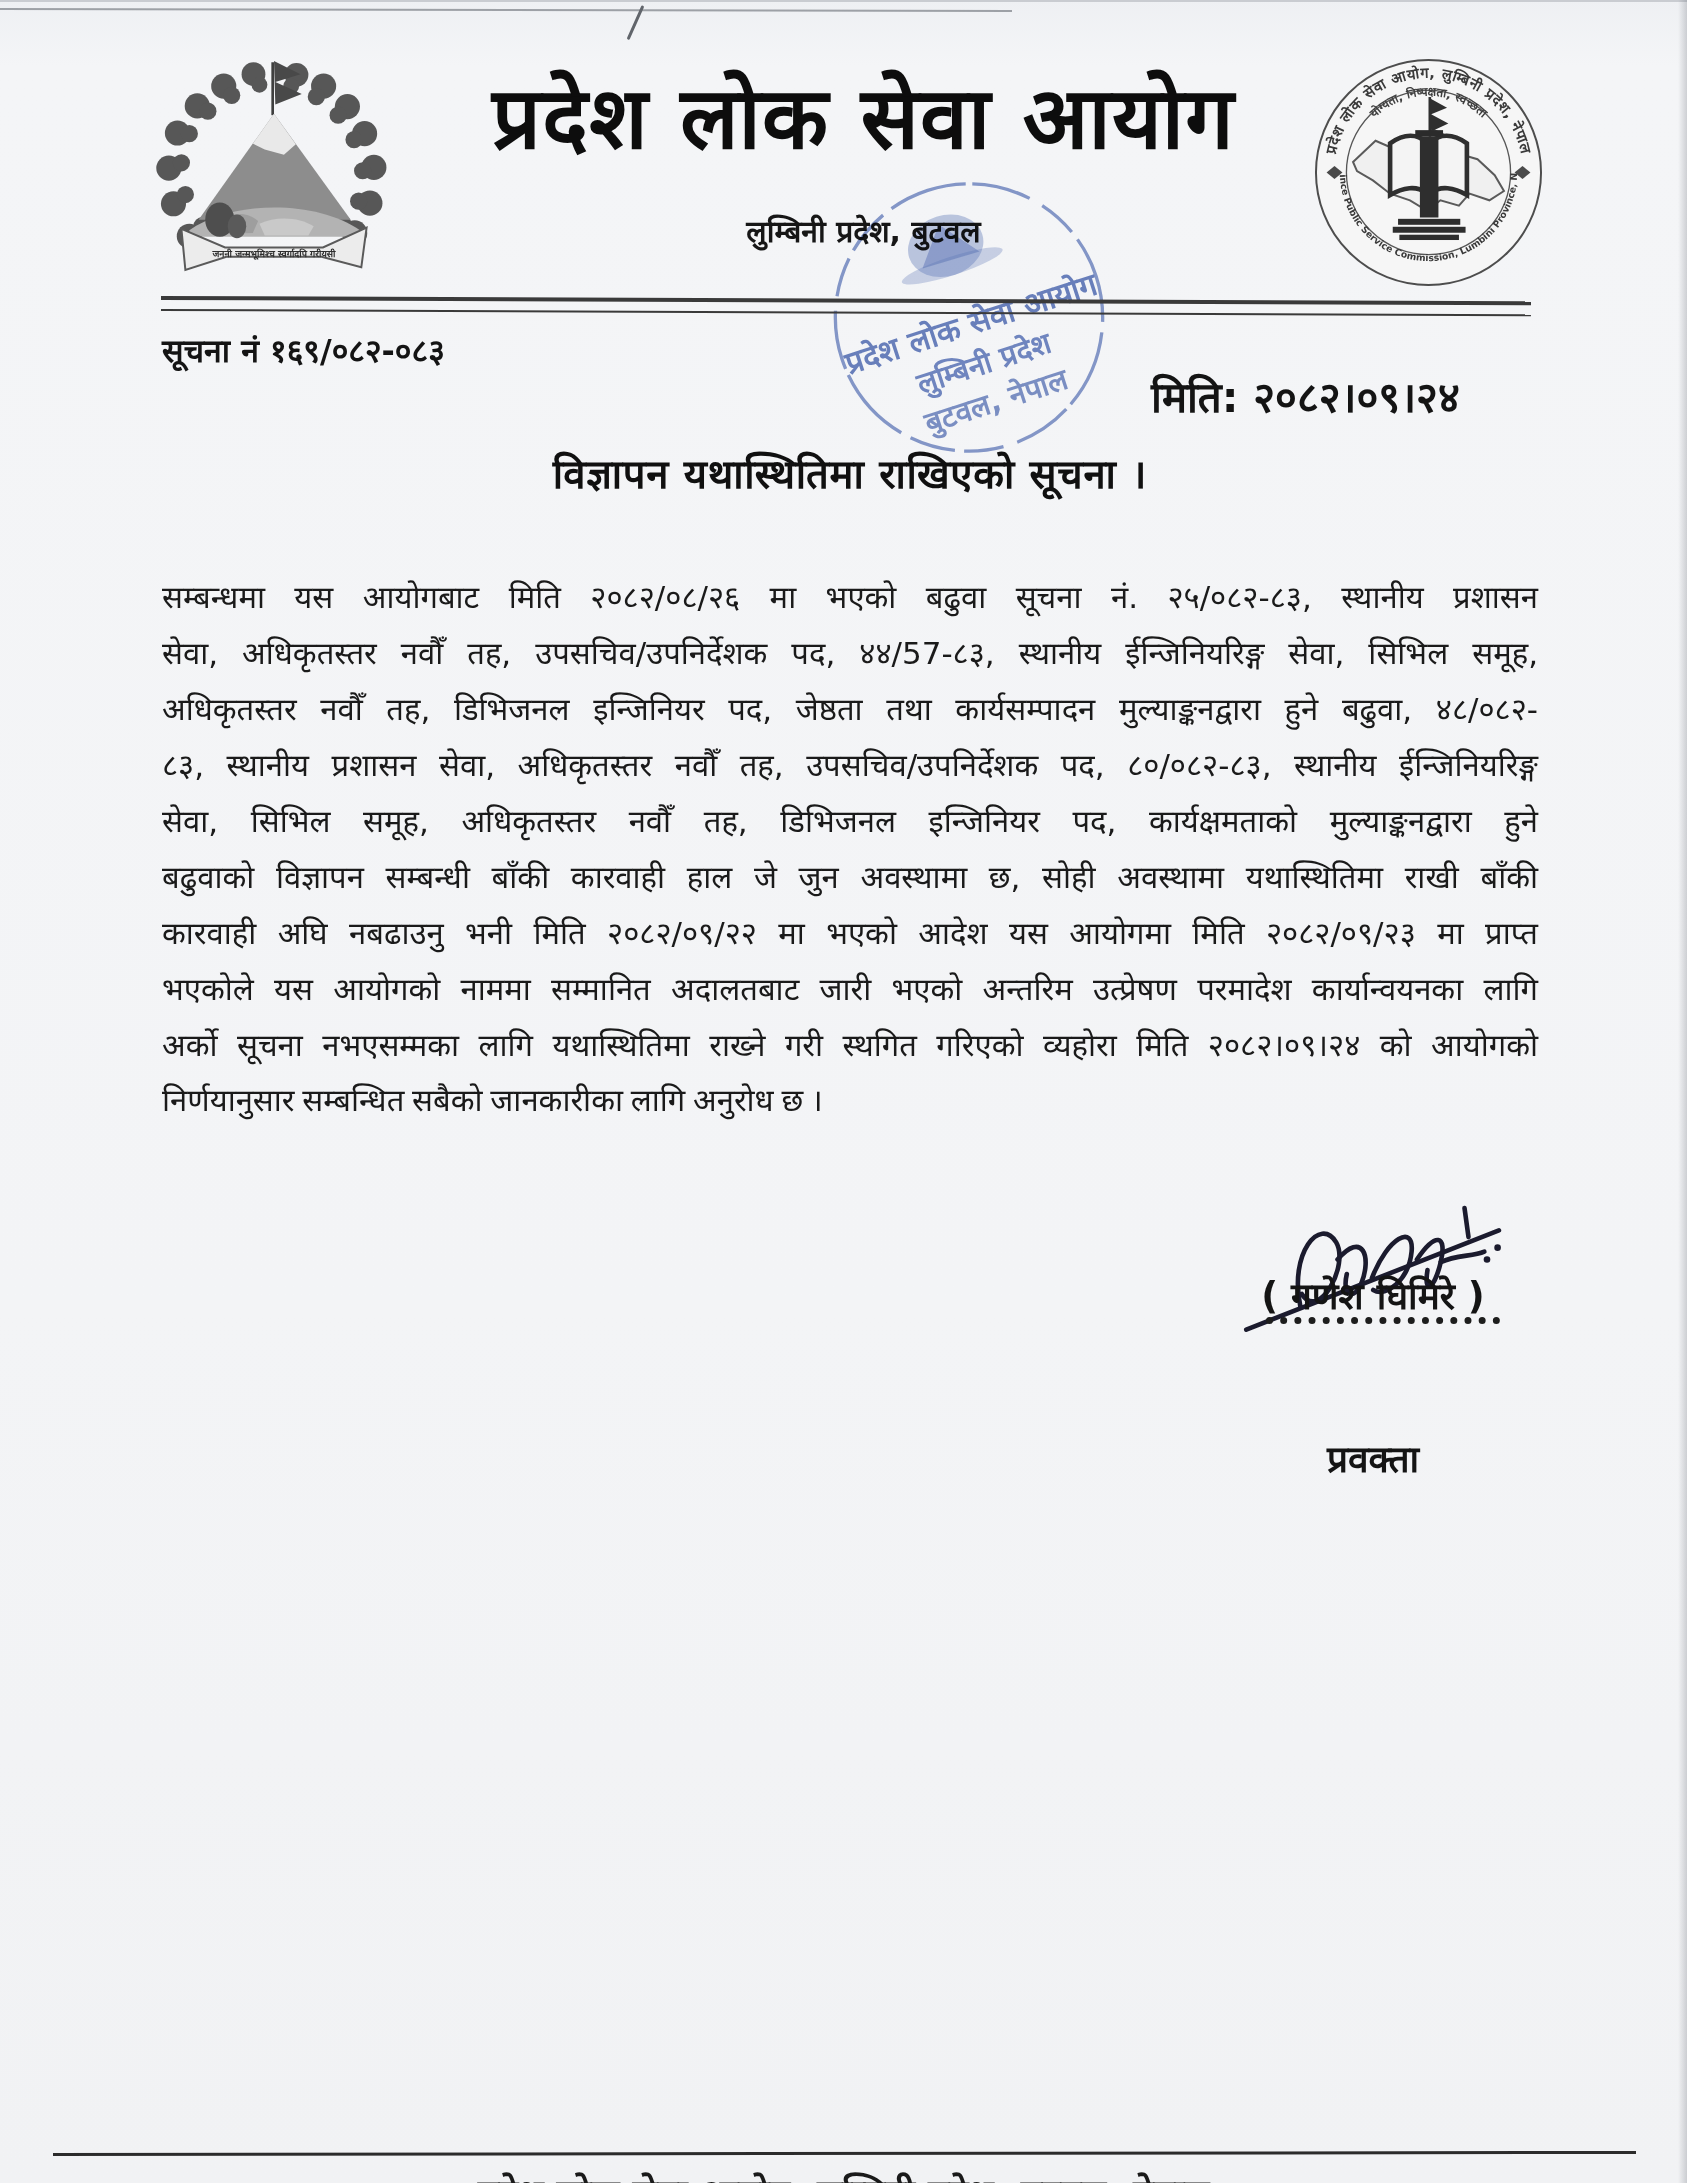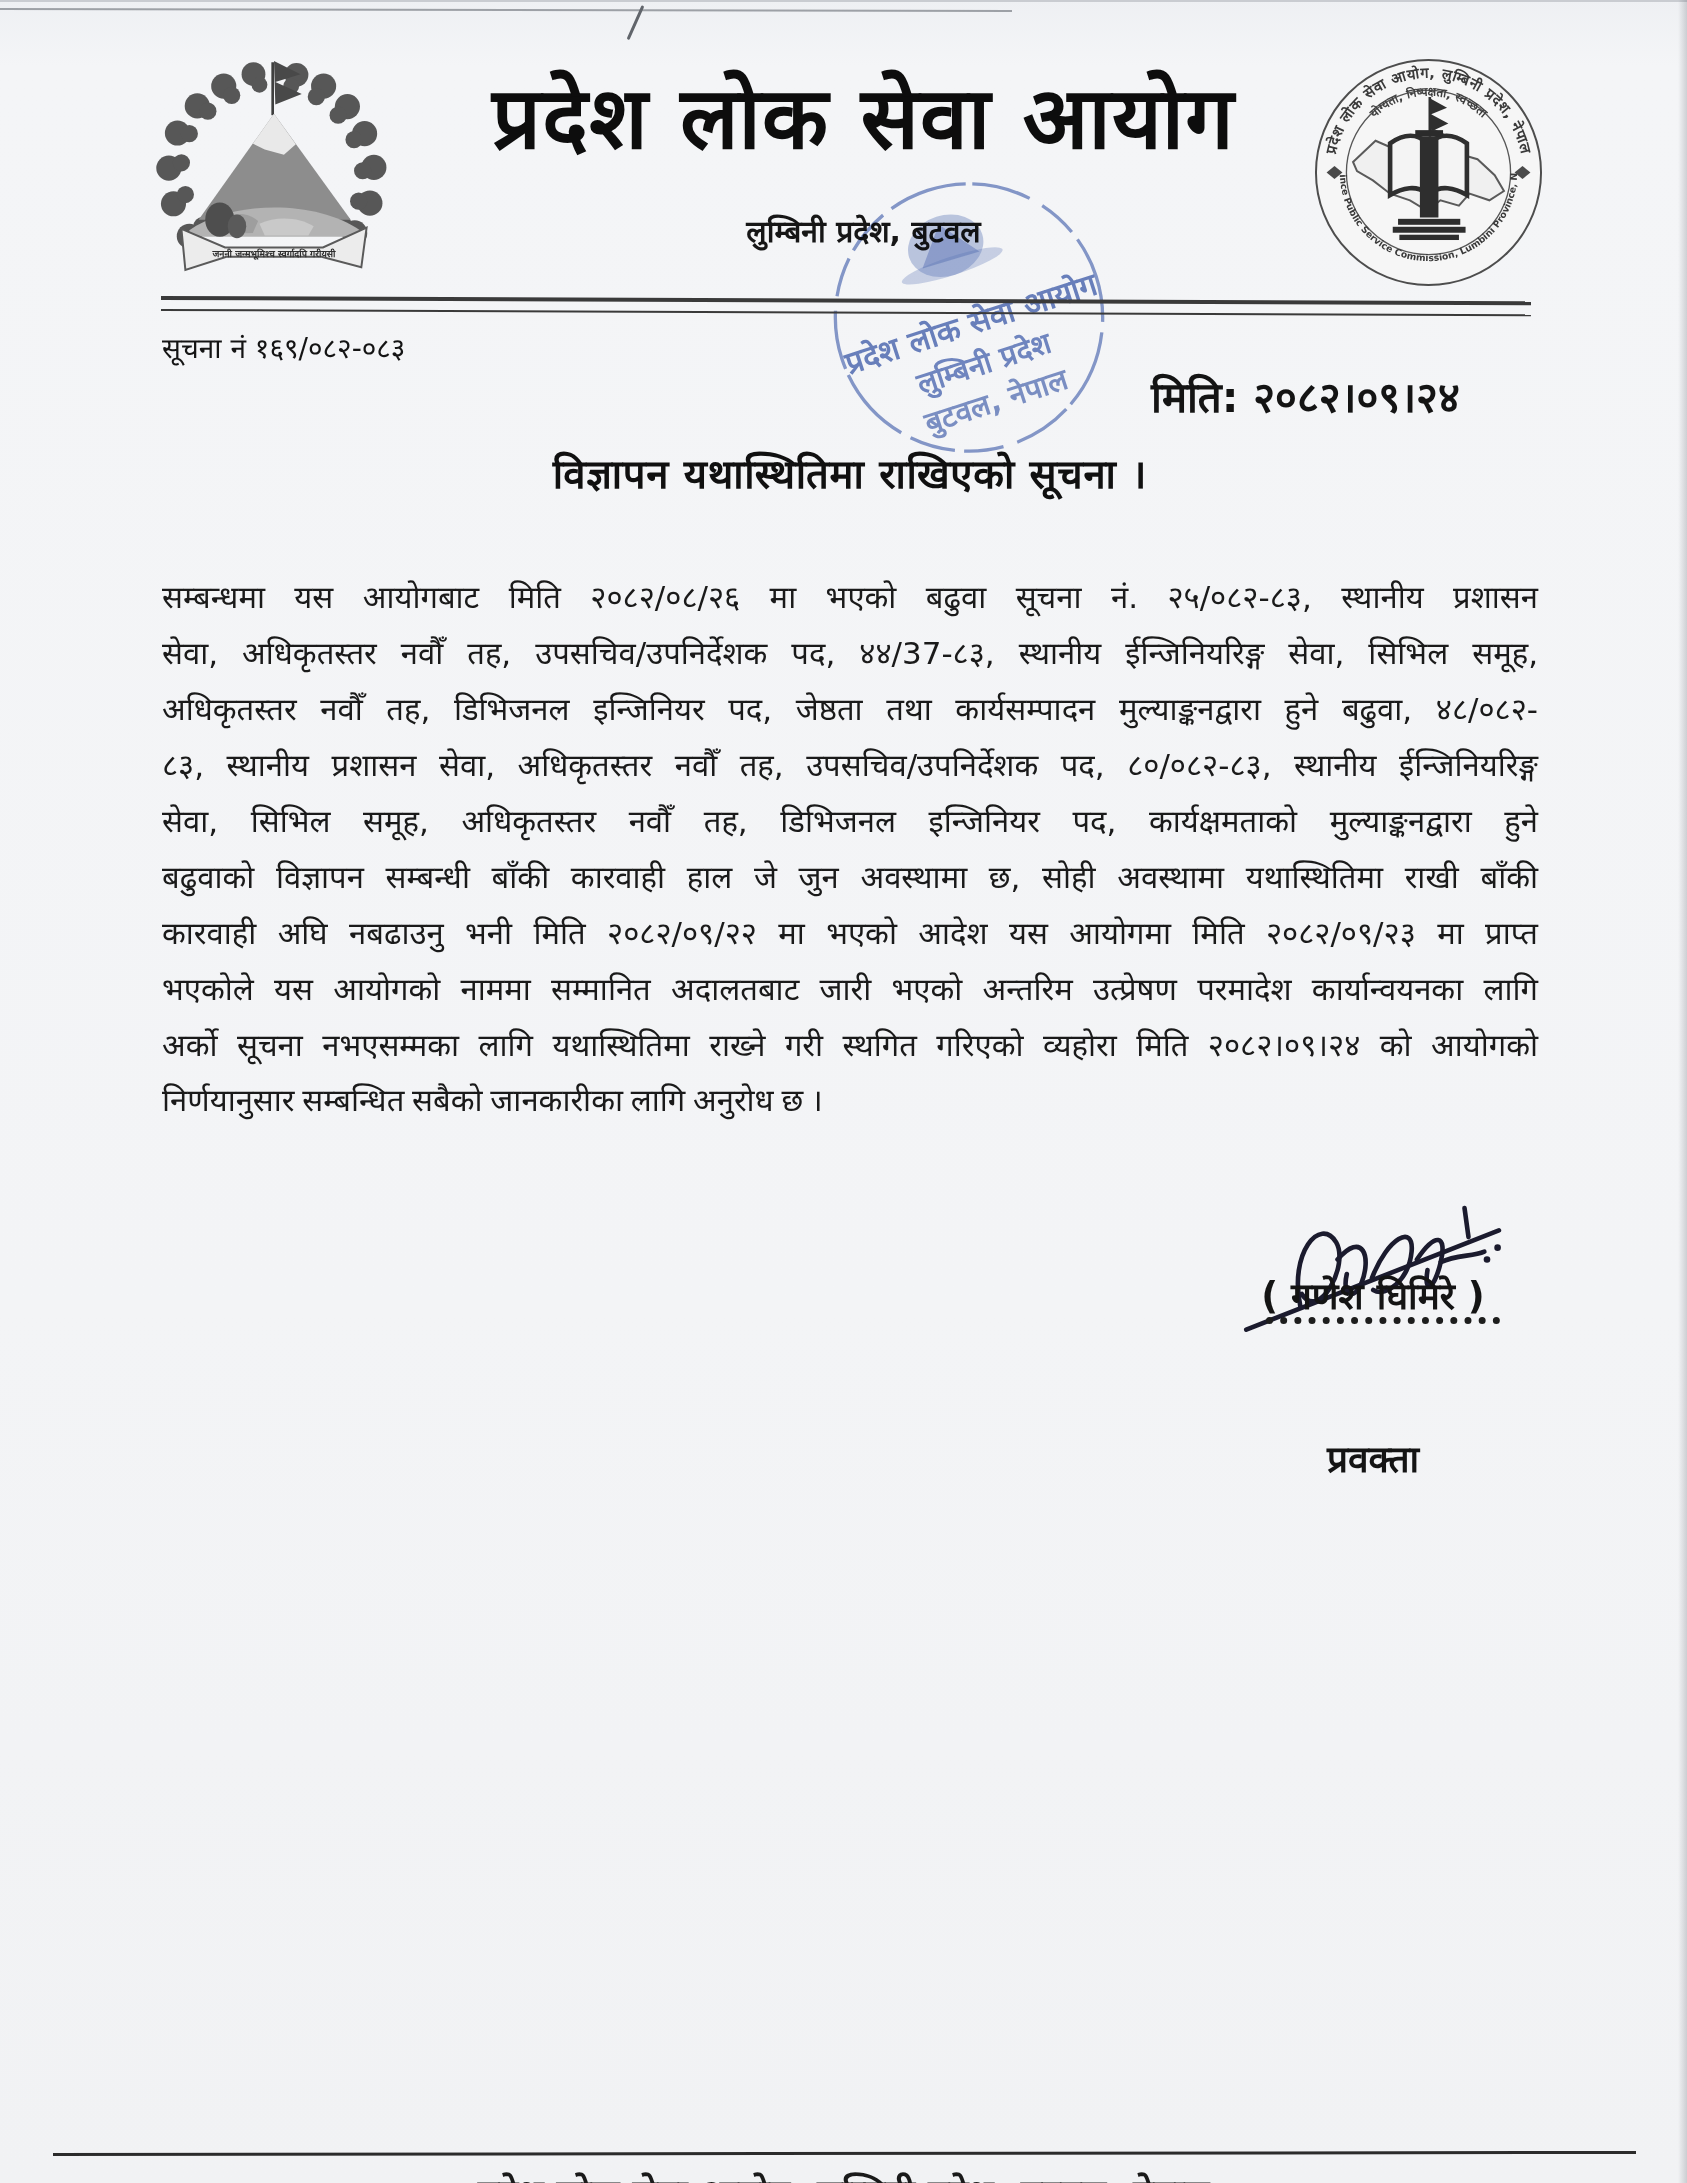--- a/index.html
+++ b/index.html
@@ -6,21 +6,21 @@
   #paper{
     position:relative;width:1687px;height:2183px;overflow:hidden;
     background:linear-gradient(180deg,#eef0f3 0%,#f4f5f7 3%,#f3f4f6 60%,#f1f2f4 100%);
     font-family:"DejaVu Sans","Liberation Sans",sans-serif;color:#1c1c1c;
   }
   .abs{position:absolute;}
   .center{text-align:center;}
   #title{left:377px;top:52px;width:973px;font-size:86px;line-height:132px;font-weight:700;color:#0d0d0d;letter-spacing:1.3px;white-space:nowrap;}
   #subtitle{left:377px;top:210px;width:973px;font-size:30px;font-weight:700;color:#161616;}
   #header-rule{left:161px;top:296px;width:1370px;height:9.3px;border-top:4.6px solid #3a3a3a;border-bottom:2px solid #3a3a3a;transform:rotate(0.22deg);transform-origin:left center;}
-  #notice-no{left:162px;top:328px;font-size:28px;font-weight:400;color:#141414;}
+  #notice-no{left:162px;top:328px;font-size:32px;font-weight:700;color:#141414;}
   #date{left:1151px;top:328px;width:384px;font-size:42px;font-weight:600;color:#141414;margin-top:39px;}
   #heading{left:162px;top:445px;width:1376px;font-size:40px;font-weight:700;color:#101010;letter-spacing:0.7px;}
   #body-block{left:162px;top:569px;width:1376px;}
   .body-line{font-size:31px;line-height:56px;font-weight:500;color:#1a1a1a;text-align:justify;text-align-last:justify;white-space:normal;}
   .body-line.last{text-align:left;text-align-last:left;font-family:Liberation Serif, serif;}
   #sig-svg{left:1237px;top:1196px;}
   #sig-dots{left:1266px;top:1317px;width:234px;height:0;border-bottom:7.3px dotted #1d1d1d;}
   #sig-name{left:1188px;top:1269px;width:370px;font-size:37px;font-weight:600;color:#141414;}
   #sig-post{left:1188px;top:1432px;width:370px;font-size:37px;font-weight:600;color:#141414;}
   #footer-rule{left:53px;top:2152px;width:1583px;height:3.3px;background:#2b2b2b;transform:rotate(-0.08deg);}
@@ -141,21 +141,21 @@
 
   <div class="abs" id="header-rule"></div>
 
   <div class="abs" id="notice-no">सूचना नं १६९/०८२-०८३</div>
   <div class="abs" id="date">मिति: २०८२।०९।२४</div>
 
   <div class="abs center" id="heading">विज्ञापन यथास्थितिमा राखिएको सूचना ।</div>
 
   <div class="abs" id="body-block">
     <div class="body-line">सम्बन्धमा यस आयोगबाट मिति २०८२/०८/२६ मा भएको बढुवा सूचना नं. २५/०८२-८३, स्थानीय प्रशासन</div>
-    <div class="body-line">सेवा, अधिकृतस्तर नवौँ तह, उपसचिव/उपनिर्देशक पद, ४४/37-८३, स्थानीय ईन्जिनियरिङ्ग सेवा, सिभिल समूह,</div>
+    <div class="body-line">सेवा, अधिकृतस्तर नवौँ तह, उपसचिव/उपनिर्देशक पद, ४४/57-८३, स्थानीय ईन्जिनियरिङ्ग सेवा, सिभिल समूह,</div>
     <div class="body-line">अधिकृतस्तर नवौँ तह, डिभिजनल इन्जिनियर पद, जेष्ठता तथा कार्यसम्पादन मुल्याङ्कनद्वारा हुने बढुवा, ४८/०८२-</div>
     <div class="body-line">८३, स्थानीय प्रशासन सेवा, अधिकृतस्तर नवौँ तह, उपसचिव/उपनिर्देशक पद, ८०/०८२-८३, स्थानीय ईन्जिनियरिङ्ग</div>
     <div class="body-line">सेवा, सिभिल समूह,  अधिकृतस्तर नवौँ तह, डिभिजनल इन्जिनियर पद, कार्यक्षमताको मुल्याङ्कनद्वारा हुने</div>
     <div class="body-line">बढुवाको विज्ञापन सम्बन्धी बाँकी कारवाही हाल जे जुन अवस्थामा छ, सोही अवस्थामा यथास्थितिमा राखी बाँकी</div>
     <div class="body-line">कारवाही अघि नबढाउनु भनी मिति २०८२/०९/२२ मा भएको आदेश यस आयोगमा मिति २०८२/०९/२३ मा प्राप्त</div>
     <div class="body-line">भएकोले यस आयोगको नाममा सम्मानित अदालतबाट जारी भएको अन्तरिम उत्प्रेषण परमादेश कार्यान्वयनका लागि</div>
     <div class="body-line">अर्को सूचना नभएसम्मका लागि यथास्थितिमा राख्ने गरी स्थगित गरिएको व्यहोरा मिति २०८२।०९।२४ को आयोगको</div>
     <div class="body-line last">निर्णयानुसार सम्बन्धित सबैको जानकारीका लागि अनुरोध छ ।</div>
   </div>
 

